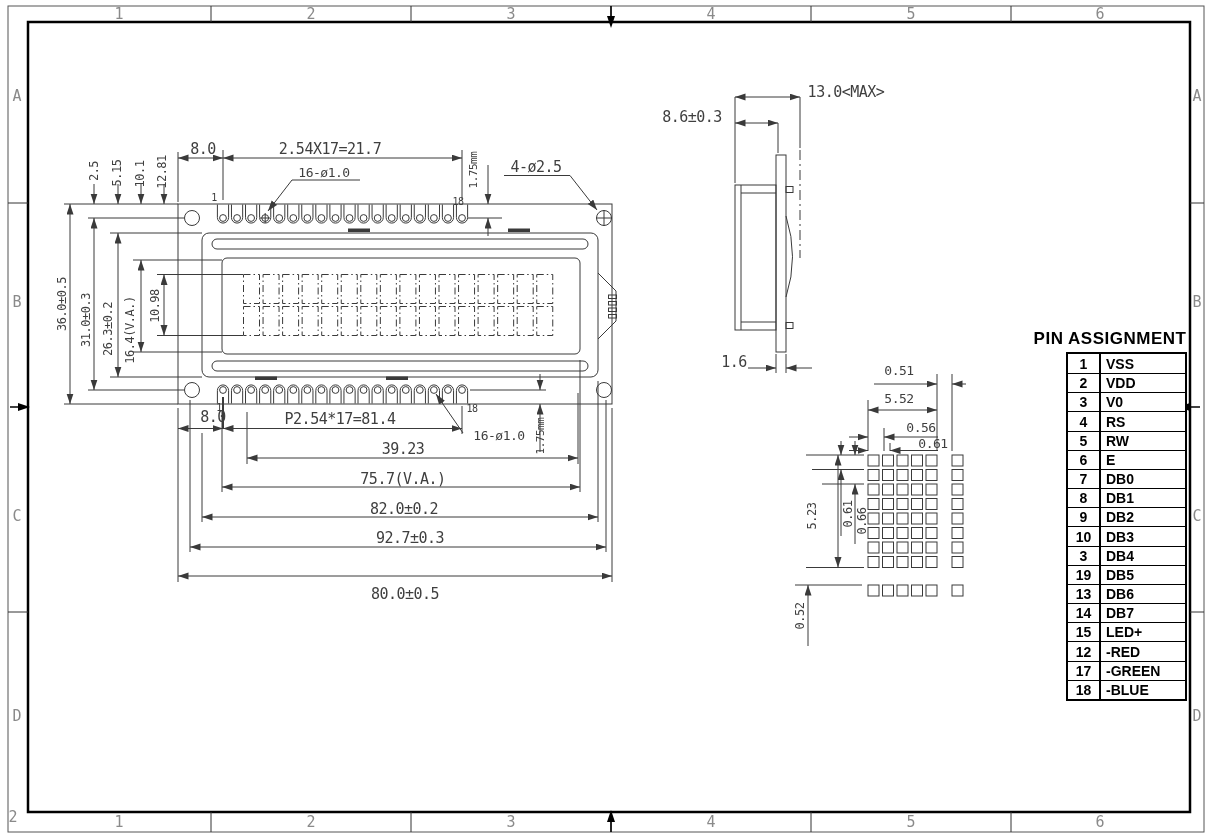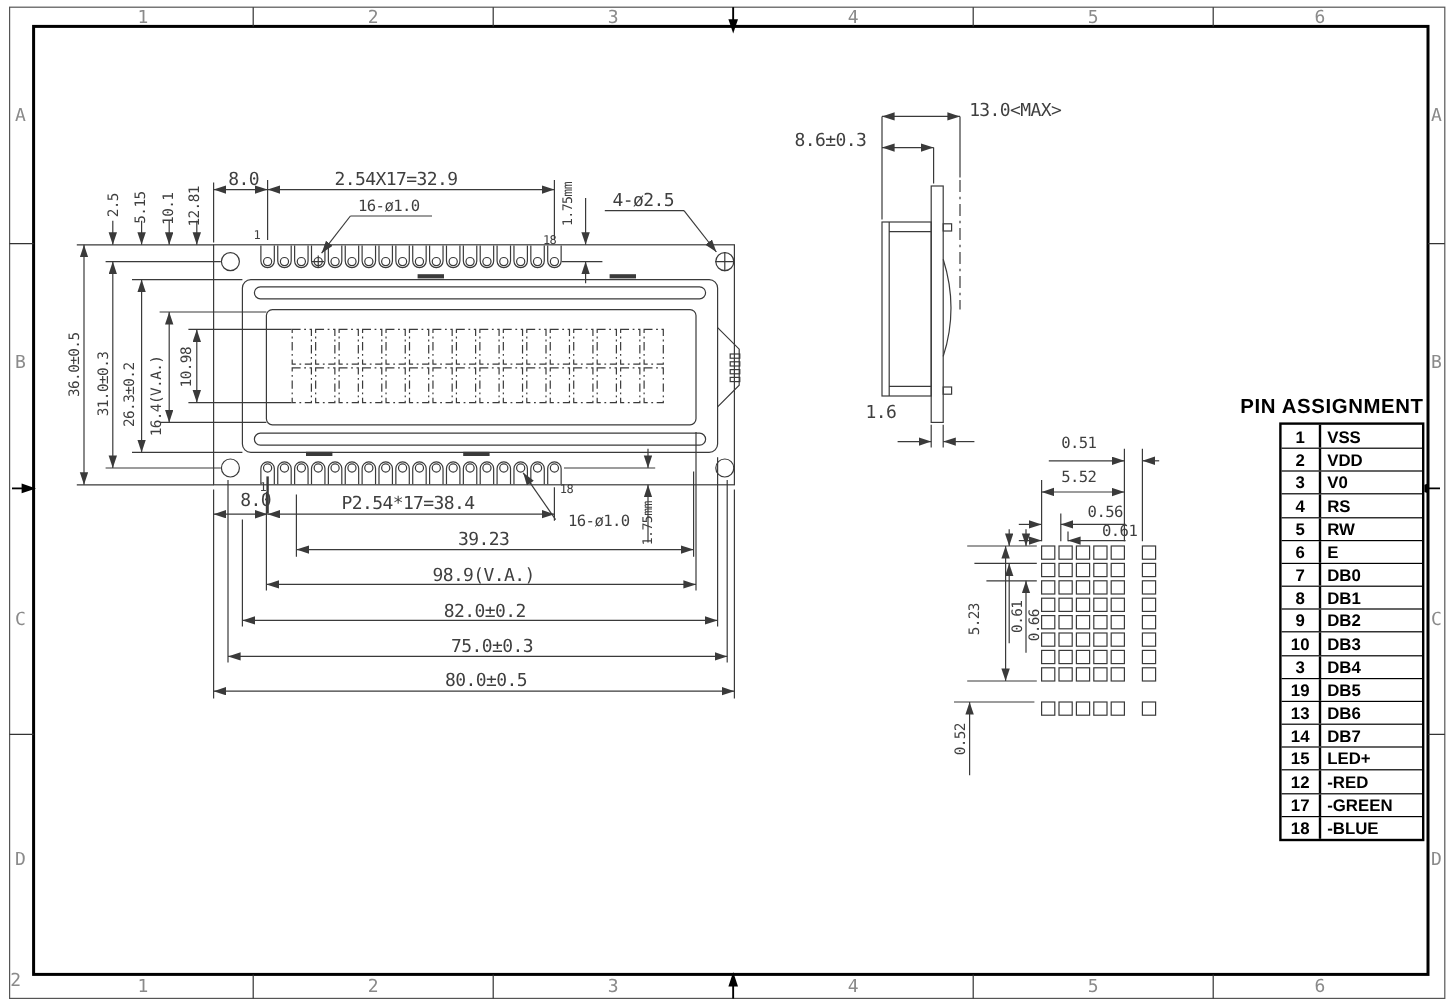--- a/index.html
+++ b/index.html
@@ -354,52 +354,52 @@
 <span class="lbl zone" style="left:17px;top:302px">B</span>
 <span class="lbl zone" style="left:17px;top:516px">C</span>
 <span class="lbl zone" style="left:17px;top:716px">D</span>
 <span class="lbl zone" style="left:1197px;top:96px">A</span>
 <span class="lbl zone" style="left:1197px;top:302px">B</span>
 <span class="lbl zone" style="left:1197px;top:516px">C</span>
 <span class="lbl zone" style="left:1197px;top:716px">D</span>
 <span class="lbl zone s13" style="left:13px;top:817px">2</span>
 
 <span class="lbl" style="left:203px;top:149px">8.0</span>
-<span class="lbl" style="left:330px;top:149px">2.54X17=32.9</span>
+<span class="lbl" style="left:330px;top:149px">2.54X17=21.7</span>
 <span class="lbl s13" style="left:324px;top:172px">16-ø1.0</span>
 <span class="lbl" style="left:536px;top:167px">4-ø2.5</span>
 <span class="lbl v s11" style="left:473px;top:170px">1.75mm</span>
 <span class="lbl s10" style="left:214px;top:197px">1</span>
 <span class="lbl s10" style="left:458px;top:201px">18</span>
 <span class="lbl v s12" style="left:94px;top:171px">2.5</span>
 <span class="lbl v s12" style="left:117px;top:173px">5.15</span>
 <span class="lbl v s12" style="left:140px;top:174px">10.1</span>
 <span class="lbl v s12" style="left:162px;top:172px">12.81</span>
 
 <span class="lbl v s12" style="left:62px;top:304px">36.0±0.5</span>
 <span class="lbl v s12" style="left:86px;top:320px">31.0±0.3</span>
 <span class="lbl v s12" style="left:108px;top:329px">26.3±0.2</span>
 <span class="lbl v s12" style="left:130px;top:330px">16.4(V.A.)</span>
 <span class="lbl v s12" style="left:155px;top:306px">10.98</span>
 
 <span class="lbl" style="left:213px;top:417px">8.0</span>
-<span class="lbl" style="left:340px;top:419px">P2.54*17=38.4</span>
+<span class="lbl" style="left:340px;top:419px">P2.54*17=81.4</span>
 <span class="lbl s13" style="left:499px;top:435px">16-ø1.0</span>
 <span class="lbl v s11" style="left:540px;top:436px">1.75mm</span>
 <span class="lbl s10" style="left:219px;top:407px">1</span>
 <span class="lbl s10" style="left:472px;top:408px">18</span>
 <span class="lbl" style="left:403px;top:449px">39.23</span>
-<span class="lbl" style="left:403px;top:479px">98.9(V.A.)</span>
+<span class="lbl" style="left:403px;top:479px">75.7(V.A.)</span>
 <span class="lbl" style="left:404px;top:509px">82.0±0.2</span>
-<span class="lbl" style="left:410px;top:538px">75.0±0.3</span>
-<span class="lbl" style="left:405px;top:567px">80.0±0.5</span>
+<span class="lbl" style="left:410px;top:538px">92.7±0.3</span>
+<span class="lbl" style="left:405px;top:594px">80.0±0.5</span>
 
 <span class="lbl" style="left:846px;top:92px">13.0&lt;MAX&gt;</span>
 <span class="lbl" style="left:692px;top:117px">8.6±0.3</span>
-<span class="lbl" style="left:734px;top:343px">1.6</span>
+<span class="lbl" style="left:734px;top:362px">1.6</span>
 
 <span class="lbl s13" style="left:899px;top:370px">0.51</span>
 <span class="lbl s13" style="left:899px;top:398px">5.52</span>
 <span class="lbl s13" style="left:921px;top:427px">0.56</span>
 <span class="lbl s13" style="left:933px;top:443px">0.61</span>
 <span class="lbl v s12" style="left:812px;top:516px">5.23</span>
 <span class="lbl v s12" style="left:848px;top:514px">0.61</span>
 <span class="lbl v s12" style="left:862px;top:521px">0.66</span>
 <span class="lbl v s12" style="left:800px;top:616px">0.52</span>
 

